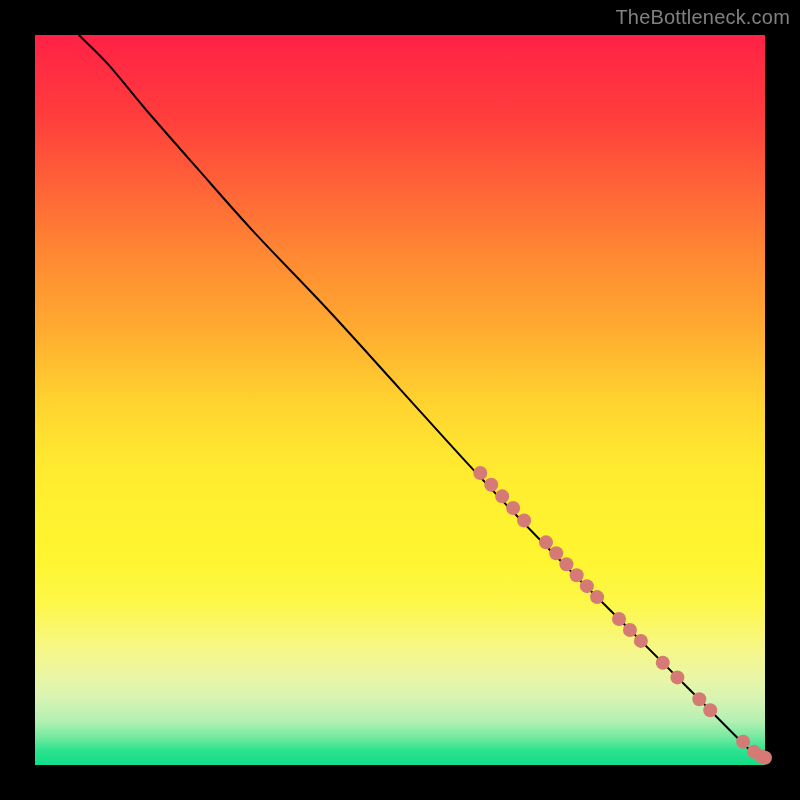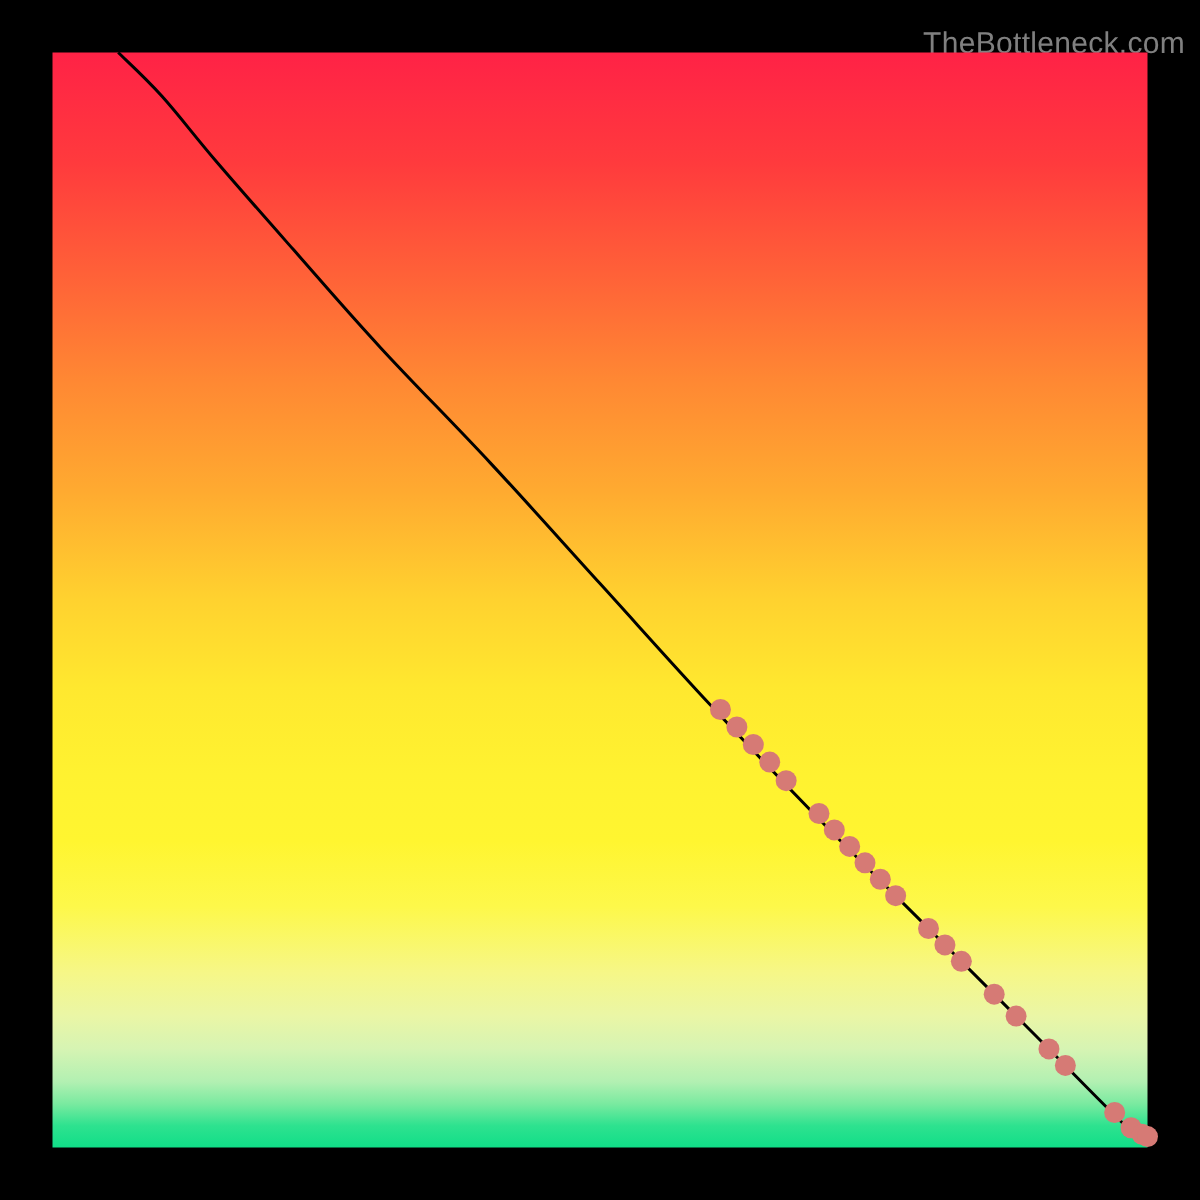--- a/index.html
+++ b/index.html
@@ -44,21 +44,20 @@
       #10de88 100%
     );
   }
   .watermark {
     position: absolute;
     top: 6px;
     right: 10px;
     color: #808080;
     font-size: 20px;
     letter-spacing: 0.2px;
-    margin-top: 12px;
   }
   svg.overlay {
     position: absolute;
     left: 0;
     top: 0;
     width: 730px;
     height: 730px;
     overflow: visible;
   }
   .curve {

